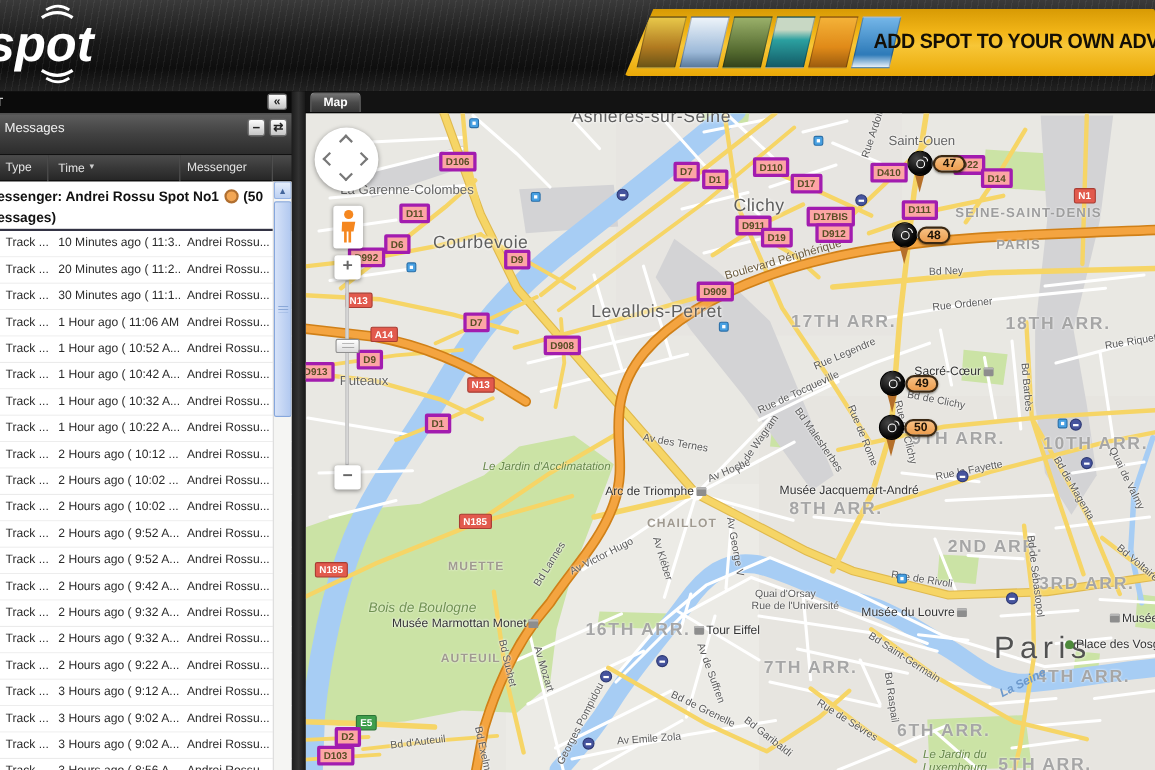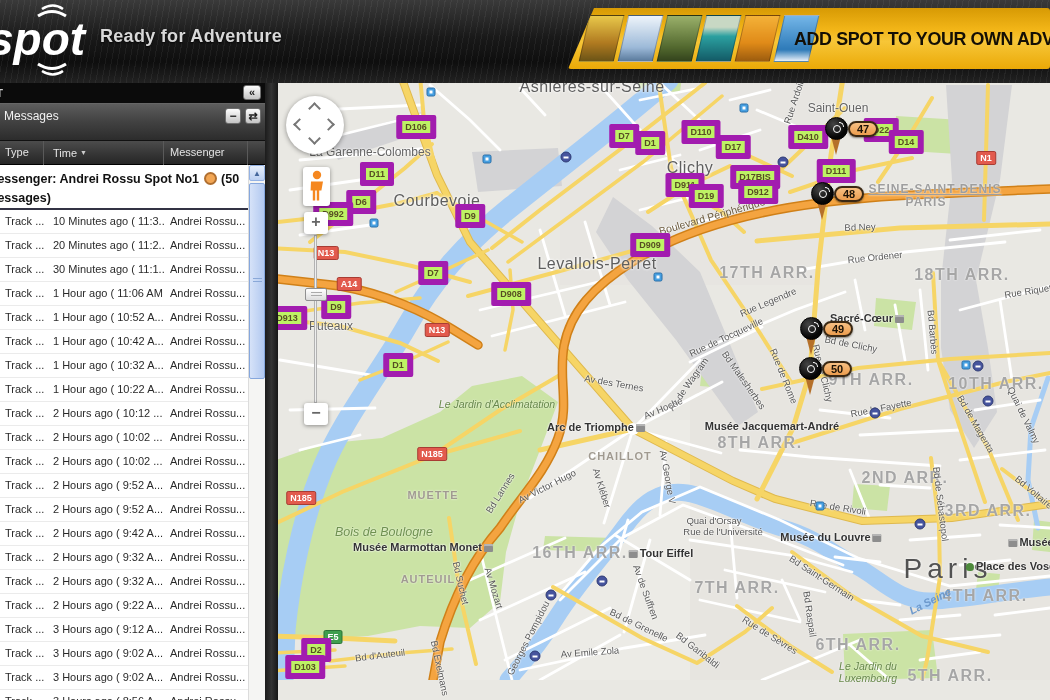--- a/index.html
+++ b/index.html
@@ -78,27 +78,27 @@
   .cityL{font-size:16px;color:#5e5e5e;letter-spacing:.5px;text-shadow:0 0 3px #fff,0 0 3px #fff;}
   .cap{font-size:28px;color:#525252;letter-spacing:5px;text-shadow:0 0 3px #fff;}
   .area{font-size:16px;font-weight:bold;color:#a6a6a6;letter-spacing:1.5px;text-shadow:0 0 2px #fff;}
   .areaS{font-size:11px;font-weight:bold;color:#a09a90;letter-spacing:1px;text-shadow:0 0 2px #fff;}
   .dept{font-size:12px;font-weight:bold;color:#9e9e9e;letter-spacing:1px;text-shadow:0 0 2px #fff;}
   .st{font-size:9.5px;color:#585858;text-shadow:0 0 2px #fff,0 0 2px #fff;}
   .stB{font-size:10.5px;color:#6b5b3e;text-shadow:0 0 2px #fff;}
   .water{font-size:11px;font-style:italic;font-weight:bold;color:#6d99cc;}
   .park{font-size:10.5px;font-style:italic;color:#67884a;text-shadow:0 0 2px #fff;}
   .parkB{font-size:12.5px;font-style:italic;color:#6f9150;text-shadow:0 0 2px #fff;}
-  .poi{font-size:11px;color:#333;text-shadow:0 0 2px #fff,0 0 2px #fff;font-weight:bold;}
+  .poi{font-size:11px;color:#333;text-shadow:0 0 2px #fff,0 0 2px #fff;}
   .poi-ic{display:inline-block;width:9px;height:8px;background:#8d8d8d;border-radius:1px;vertical-align:-1px;margin:0 2px;
     box-shadow:inset 0 2px 0 #b5b5b5;}
   .poi-tree{display:inline-block;width:8px;height:8px;background:#4e8a3c;border-radius:50% 50% 40% 40%;vertical-align:-1px;margin:0 2px;}
   .bdg{position:absolute;transform:translate(-50%,-50%);z-index:4;font-size:9px;font-weight:bold;
     padding:1px 3px;border-radius:2px;white-space:nowrap;pointer-events:none;}
-  .bdg-y{background:#bef264;border:6px solid #a21caf;color:#574e23;}
+  .bdg-y{background:#fca5a5;border:3px solid #a21caf;color:#574e23;}
   .bdg-r{background:#e25a4d;border:1px solid #a83c33;color:#fff;}
   .bdg-g{background:#3f9e4d;border:1px solid #2b7336;color:#fff;}
   .tr-b{position:absolute;width:9px;height:9px;transform:translate(-50%,-50%);background:#47a0e2;border:1px solid #2a6fa8;
     border-radius:2px;z-index:3;}
   .tr-b::after{content:"";position:absolute;left:2px;top:2px;width:3px;height:3px;background:#fff;}
   .tr-m{position:absolute;width:11px;height:11px;transform:translate(-50%,-50%);background:#46549e;border:1px solid #2e3a74;
     border-radius:50%;z-index:3;}
   .tr-m::after{content:"";position:absolute;left:2px;top:4px;width:5px;height:2px;background:#fff;}
   .marker{position:absolute;z-index:6;cursor:pointer;}
   .pin-tail{position:absolute;left:-5px;top:7px;width:0;height:0;border-left:5px solid transparent;
@@ -139,21 +139,20 @@
     <g fill="#fff">
       <text x="2" y="53" font-size="46" font-weight="bold" font-style="italic">spot</text>
     </g>
     <g stroke="#fff" fill="none" stroke-width="3">
       <path d="M52 14 q14 -9 28 0"></path>
         <path d="M56 7 q11 -7 21 0" stroke-width="2.5"></path>
       <path d="M52 62 q14 9 28 0"></path>
         <path d="M56 69 q11 7 21 0" stroke-width="2.5"></path>
     </g>
   </svg>
-  <div class="tagline">Ready for Adventure</div>
   <div class="banner">
     <div class="photos">
       <div class="ph ph1"></div>
       <div class="ph ph2"></div>
       <div class="ph ph3"></div>
       <div class="ph ph4"></div>
       <div class="ph ph5"></div>
       <div class="ph ph6"></div>
     </div>
     <div class="bannertxt">
@@ -301,20 +300,23 @@
       <div class="vscroll">
         <div class="vs-up">▲</div>
         <div class="vs-thumb"></div>
       </div>
     </div>
   </div>
 
   <div class="splitter"></div>
 
   <div class="mappanel">
+    <div class="tabbar">
+      <span class="tab">Map</span>
+    </div>
     <div class="map-view">
       <svg class="geo" width="772" height="597" viewBox="278 103 772 597" preserveAspectRatio="none">
 
         <rect x="690" y="360" width="360" height="340" fill="#e6e4de" opacity="0.7"></rect>
         <rect x="460" y="440" width="230" height="260" fill="#ecebe6" opacity="0.8"></rect>
         <rect x="560" y="85" width="260" height="220" fill="#e6e4df" opacity="0.7"></rect>
 
         <g fill="#cbe3a5">
           <path d="M270,482 L322,464 L382,458 L440,432 L472,406 L522,396 L558,422 L540,470 L520,522 L506,572 L500,622 L470,648 L420,646 L368,656 L308,660 L270,650 Z"></path>
           <path d="M843,654 L932,650 L938,698 L845,700 Z"></path>
@@ -407,21 +409,21 @@
           <div class="ml area" style="left: 482px; top: 360px; transform: translate(-50%, -50%);"><span>8TH ARR.</span></div>
           <div class="ml area" style="left: 459px; top: 505px; transform: translate(-50%, -50%);"><span>7TH ARR.</span></div>
           <div class="ml area" style="left: 627px; top: 395px; transform: translate(-50%, -50%);"><span>2ND ARR.</span></div>
           <div class="ml area" style="left: 710px; top: 428px; transform: translate(-50%, -50%);"><span>3RD ARR.</span></div>
           <div class="ml area" style="left: 707px; top: 513px; transform: translate(-50%, -50%);"><span>4TH ARR.</span></div>
           <div class="ml area" style="left: 580px; top: 550px; transform: translate(-50%, -50%); margin-top: 12px;"><span>6TH ARR.</span></div>
           <div class="ml area" style="left: 672px; top: 593px; transform: translate(-50%, -50%);"><span>5TH ARR.</span></div>
           <div class="ml areaS" style="left: 155px; top: 412px; transform: translate(-50%, -50%);"><span>MUETTE</span></div>
           <div class="ml areaS" style="left: 150px; top: 496px; transform: translate(-50%, -50%);"><span>AUTEUIL</span></div>
           <div class="ml areaS" style="left: 342px; top: 373px; transform: translate(-50%, -50%);"><span>CHAILLOT</span></div>
-          <div class="ml dept" style="left: 657px; top: 106px; transform: translate(-50%, -50%); text-decoration: underline;"><span>SEINE-SAINT-DENIS</span></div>
+          <div class="ml dept" style="left: 657px; top: 90px; transform: translate(-50%, -50%);"><span>SEINE-SAINT-DENIS</span></div>
           <div class="ml dept" style="left: 648px; top: 119px; transform: translate(-50%, -50%);"><span>PARIS</span></div>
           <div class="ml stB" style="left: 434px; top: 133px; transform: translate(-50%, -50%) rotate(-16deg);"><span>Boulevard Périphérique</span></div>
           <div class="ml st" style="left: 582px; top: 144px; transform: translate(-50%, -50%) rotate(-2deg);"><span>Bd Ney</span></div>
           <div class="ml st" style="left: 597px; top: 174px; transform: translate(-50%, -50%) rotate(-6deg);"><span>Rue Ordener</span></div>
           <div class="ml st" style="left: 516px; top: 18px; transform: translate(-50%, -50%) rotate(-72deg);"><span>Rue Ardoin</span></div>
           <div class="ml st" style="left: 750px; top: 208px; transform: translate(-50%, -50%) rotate(-9deg);"><span>Rue Riquet</span></div>
           <div class="ml st" style="left: 655px; top: 249px; transform: translate(-50%, -50%) rotate(85deg);"><span>Bd Barbès</span></div>
           <div class="ml st" style="left: 490px; top: 219px; transform: translate(-50%, -50%) rotate(-23deg);"><span>Rue Legendre</span></div>
           <div class="ml st" style="left: 573px; top: 261px; transform: translate(-50%, -50%) rotate(11deg);"><span>Bd de Clichy</span></div>
           <div class="ml st" style="left: 506px; top: 293px; transform: translate(-50%, -50%) rotate(68deg);"><span>Rue de Rome</span></div>

